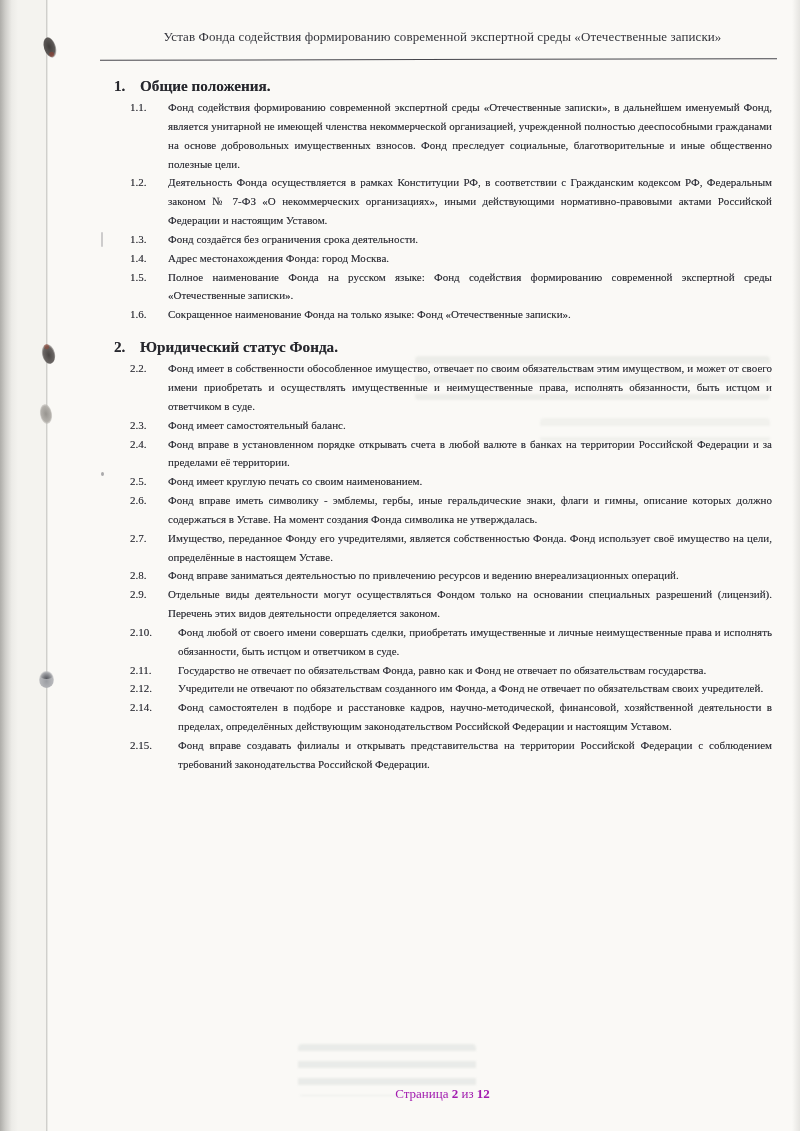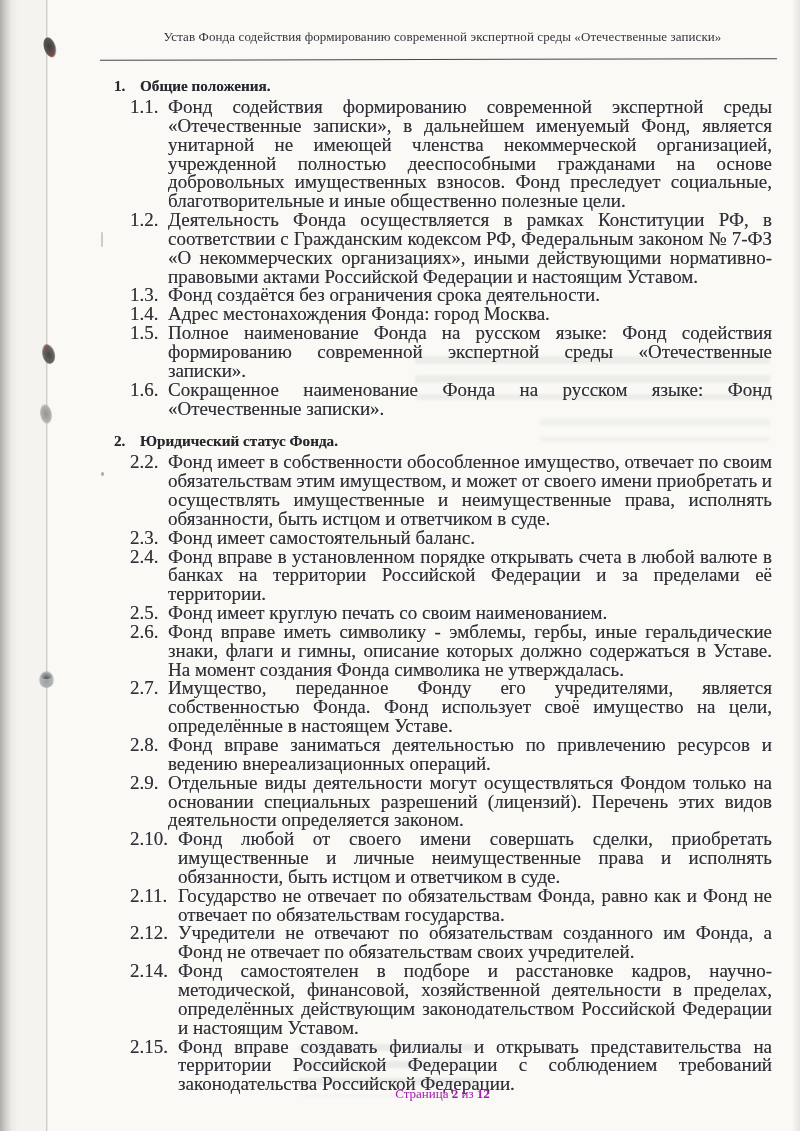--- a/index.html
+++ b/index.html
@@ -43,21 +43,21 @@
   
   .hdr{position:absolute;top:29px;left:113px;width:659px;text-align:center;
     font-size:13px;color:#33343b;letter-spacing:0.1px;}
   .hdr-rule{position:absolute;top:59px;left:100px;width:677px;height:0;
     border-top:1.6px solid #45454b;transform:rotate(-0.12deg);}
   .content{position:absolute;top:76px;left:113px;width:659px;}
   .sec-head{display:flex;font-weight:bold;font-size:15.2px;line-height:19px;color:#27282e;
     margin:0 0 3px 1px;text-shadow:0 0 0.35px rgba(39,40,46,0.5);}
   .sec + .sec .sec-head{margin-top:13px;}
   .sec-num{flex:0 0 26px;}
-  .item{display:flex;font-size:19px;line-height:18.85px;
+  .item{display:flex;font-size:11px;line-height:18.85px;
     text-shadow:0 0 0.35px rgba(47,48,56,0.5);}
   .item{margin-left:17px;}
   .item-num{flex:0 0 38px;}
   .item.wide .item-num{flex:0 0 48px;}
   .item-text{flex:1;text-align:justify;}
   .ftr{position:absolute;top:1086px;left:113px;width:659px;text-align:center;
     font-size:13px;color:#a21caf;}
   .ftr b{font-weight:bold;}
 </style>
 </head>
@@ -104,21 +104,21 @@
           <div class="item">
             <span class="item-num">1.4.</span>
             <span class="item-text">Адрес местонахождения Фонда: город Москва.</span>
           </div>
           <div class="item">
             <span class="item-num">1.5.</span>
             <span class="item-text">Полное наименование Фонда на русском языке: Фонд содействия формированию современной экспертной среды «Отечественные записки».</span>
           </div>
           <div class="item">
             <span class="item-num">1.6.</span>
-            <span class="item-text">Сокращенное наименование Фонда на русском языке: Фонд «Отечественные записки».</span>
+            <span class="item-text">Сокращенное наименование Фонда на только языке: Фонд «Отечественные записки».</span>
           </div>
         </div>
       </section>
       <section class="sec">
         <div class="sec-head">
           <span class="sec-num">2.</span>
           <span class="sec-title">Юридический статус Фонда.</span>
         </div>
         <div class="items">
           <div class="item">

